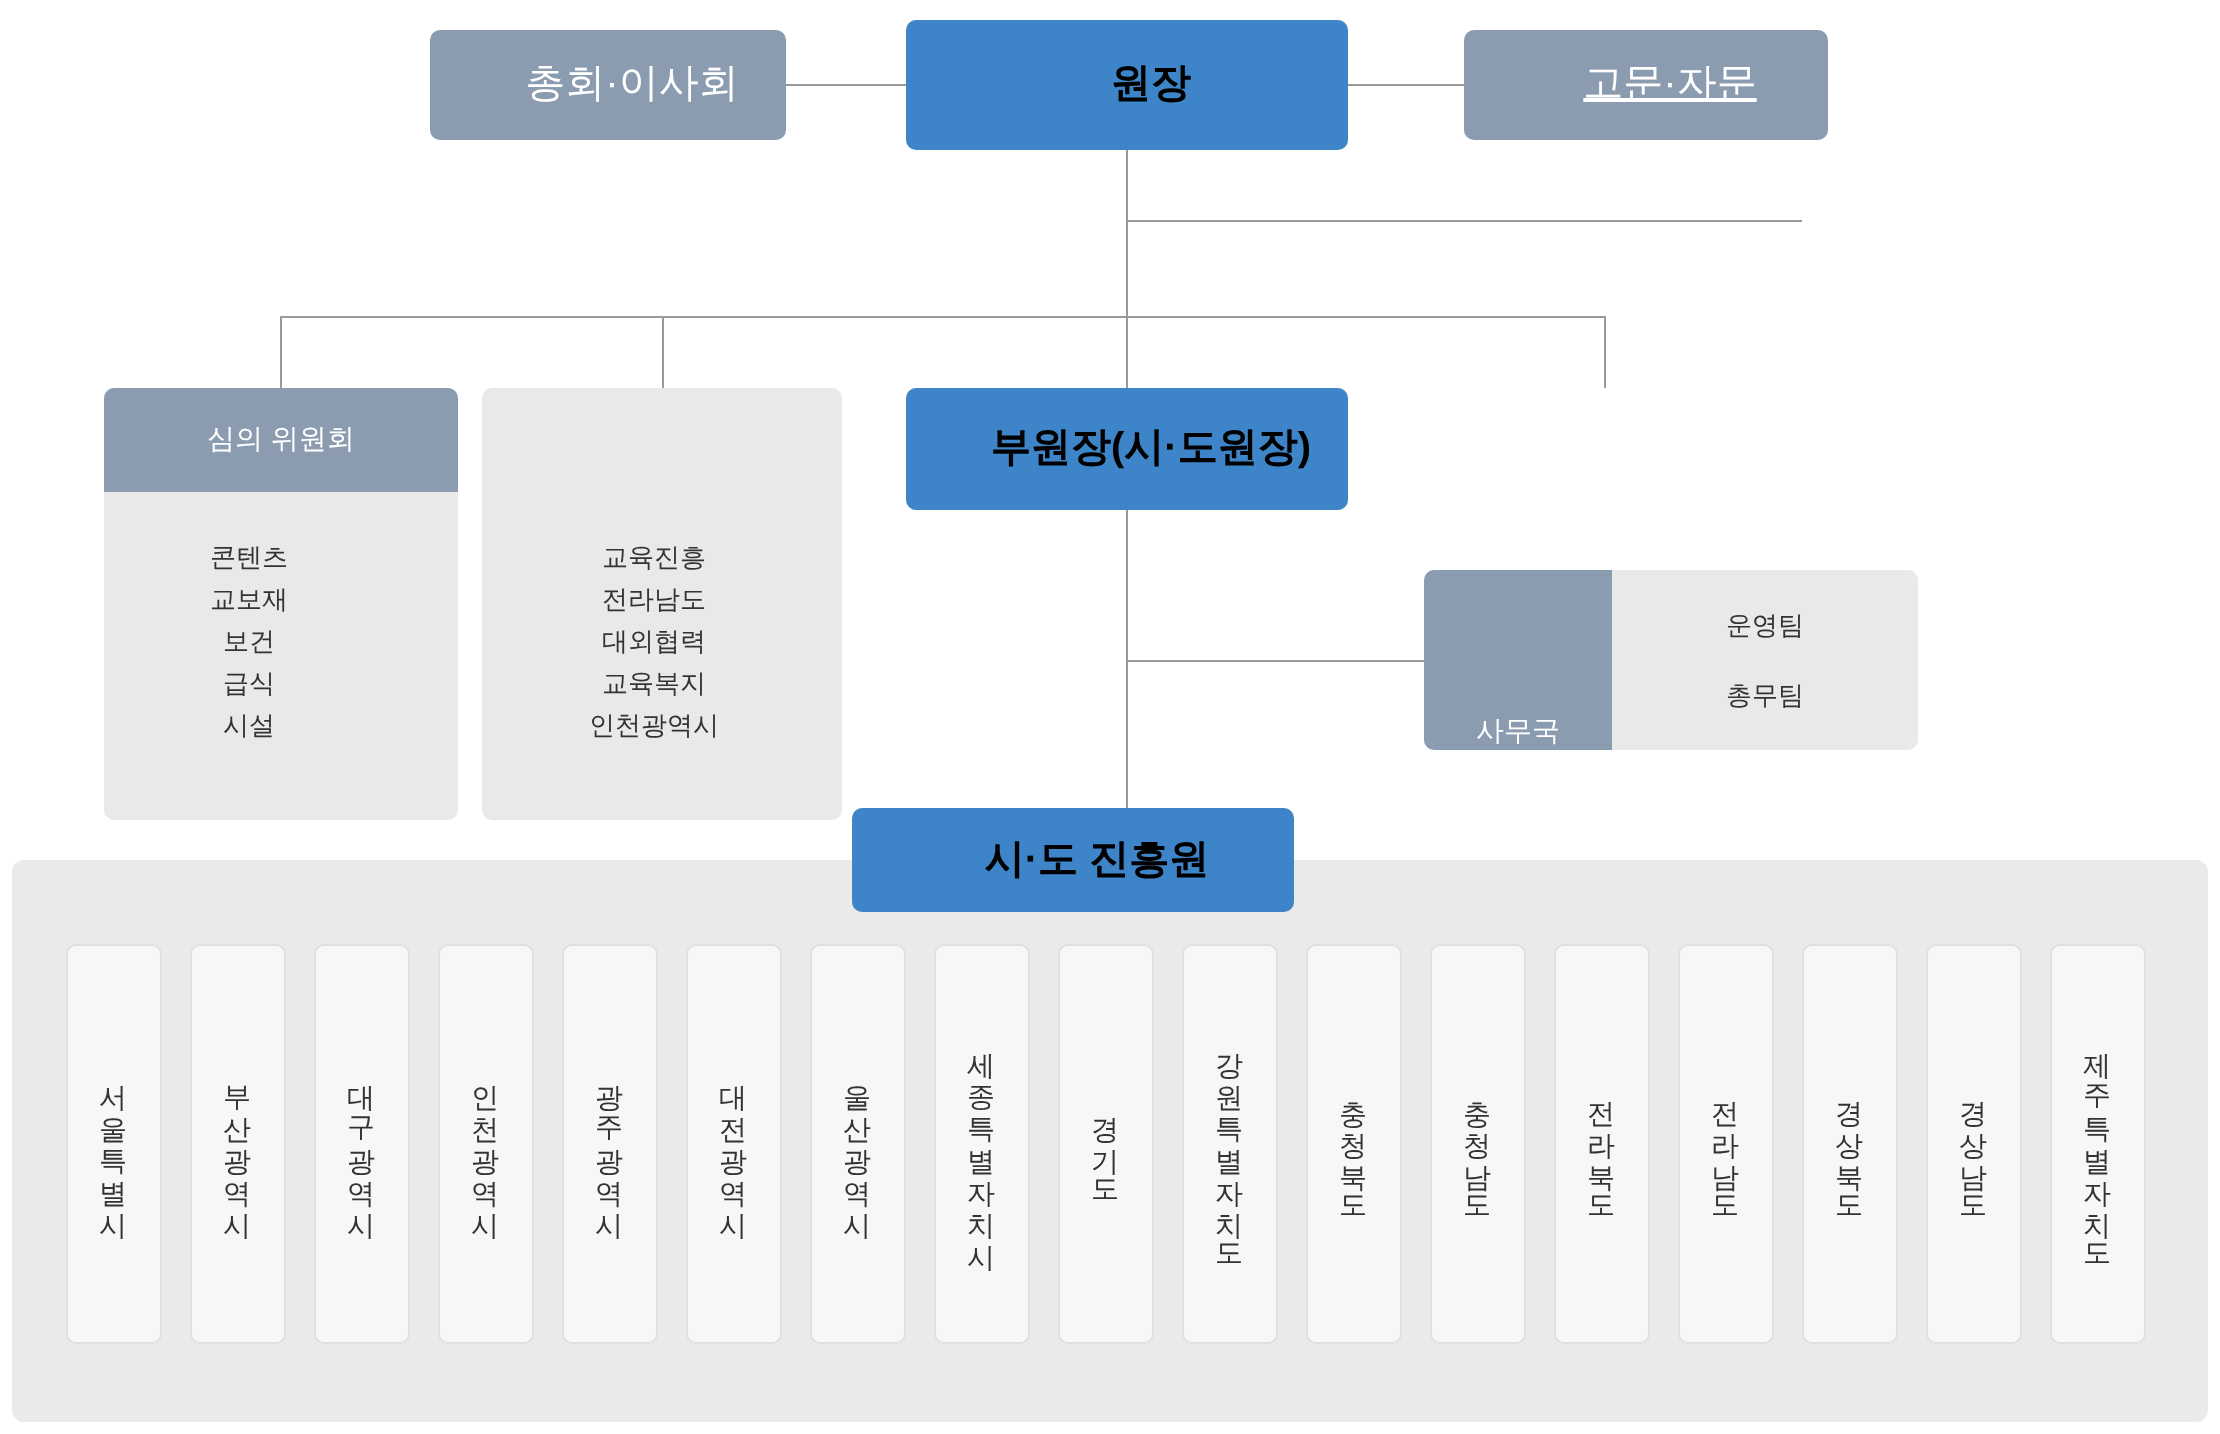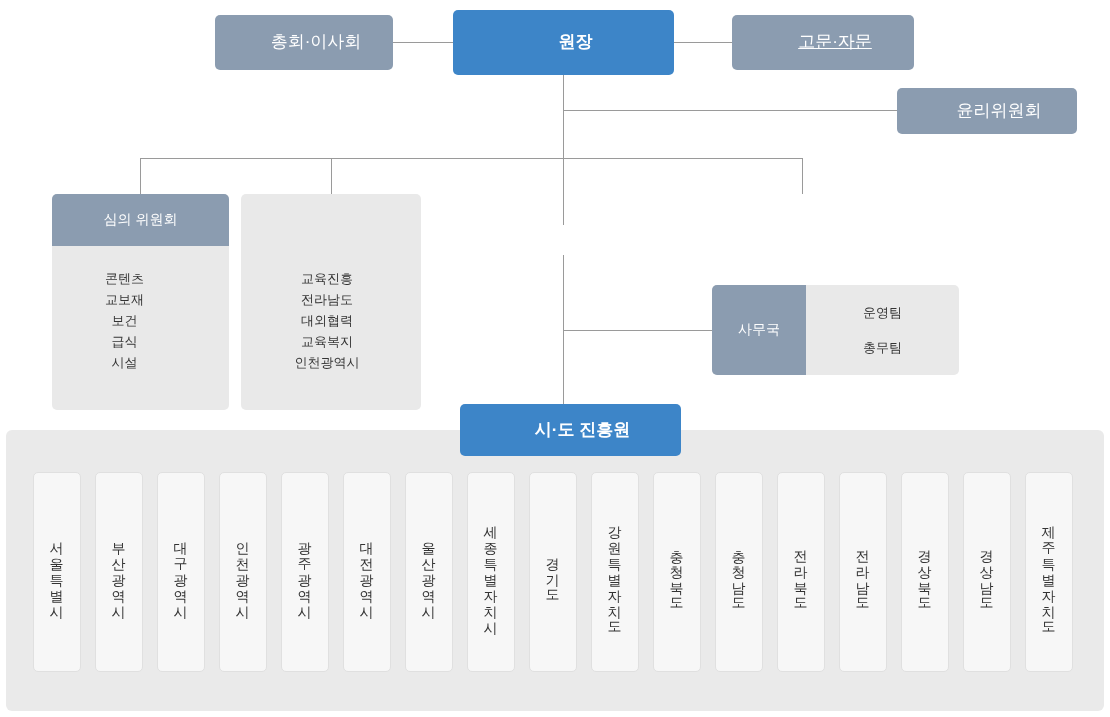--- a/index.html
+++ b/index.html
@@ -18,27 +18,27 @@
     overflow: hidden;
   }
   .node {
     position: absolute;
     box-sizing: border-box;
     display: flex;
     align-items: center;
     justify-content: center;
     text-align: center;
     border-radius: 5px;
-    font-size: 17px;
+    font-size: 20px;
     line-height: 1.35;
     padding-left: 24px;
   }
   .node.blue {
     background: #3d85c8;
-    color: #ffffff;
+    color: #000000;
     font-weight: bold;
   }
   .node.gray {
     background: #8b9cb0;
     color: #ffffff;
   }
   .panel {
     position: absolute;
     box-sizing: border-box;
     background: #e9e9e9;
@@ -116,21 +116,21 @@
   .samuguk-head {
     position: absolute;
     left: 712px;
     top: 285px;
     width: 94px;
     height: 90px;
     background: #8b9cb0;
     color: #ffffff;
     border-radius: 5px 0 0 5px;
     display: flex;
-    align-items: center;
+    align-items: flex-end;
     justify-content: center;
     font-size: 14px;
   }
   .samuguk-teams {
     position: absolute;
     left: 806px;
     top: 285px;
     width: 153px;
     height: 90px;
     display: flex;
@@ -167,23 +167,20 @@
   </div>
 
   <div class="node blue" style="left:453px; top:10px; width:221px; height:65px;">
     <span>원장</span>
   </div>
 
   <div class="node gray" style="left:732px; top:15px; width:182px; height:55px;text-decoration:underline;">
     <span>고문·자문</span>
   </div>
 
-  <div class="node gray" style="left:897px; top:88px; width:180px; height:46px;">
-    <span>윤리위원회</span>
-  </div>
 
   <div class="panel" style="left:52px; top:194px; width:177px; height:216px;"></div>
   <div class="panel-head" style="left:52px; top:194px; width:177px; height:52px;">
     <span>심의 위원회</span>
   </div>
   <div class="panel-list" style="left:36px; top:268px; width:177px; height:130px;">
     <span>콘텐츠</span>
     <span>교보재</span>
     <span>보건</span>
     <span>급식</span>
@@ -192,32 +189,35 @@
 
   <div class="panel" style="left:241px; top:194px; width:180px; height:216px;"></div>
   <div class="panel-list" style="left:241px; top:268px; width:172px; height:130px;">
     <span>교육진흥</span>
     <span>전라남도</span>
     <span>대외협력</span>
     <span>교육복지</span>
     <span>인천광역시</span>
   </div>
 
+  <div class="node blue" style="left:453px; top:194px; width:221px; height:61px;">
+    <span>부원장(시·도원장)</span>
+  </div>
 
 
   <div class="samuguk-wrap"></div>
   <div class="samuguk-head">
     <span>사무국</span>
   </div>
   <div class="samuguk-teams">
     <span>운영팀</span>
     <span>총무팀</span>
   </div>
 
-  <div class="node blue" style="left:460px; top:404px; width:221px; height:52px; z-index:5;">
+  <div class="node blue" style="left:426px; top:404px; width:221px; height:52px; z-index:5;">
     <span>시·도 진흥원</span>
   </div>
 
   <div class="sido-band"></div>
 
   <div class="sido-item" style="left:33px;">
     <span class="sido-label">서울특별시</span>
   </div>
   <div class="sido-item" style="left:95px;">
     <span class="sido-label">부산광역시</span>

